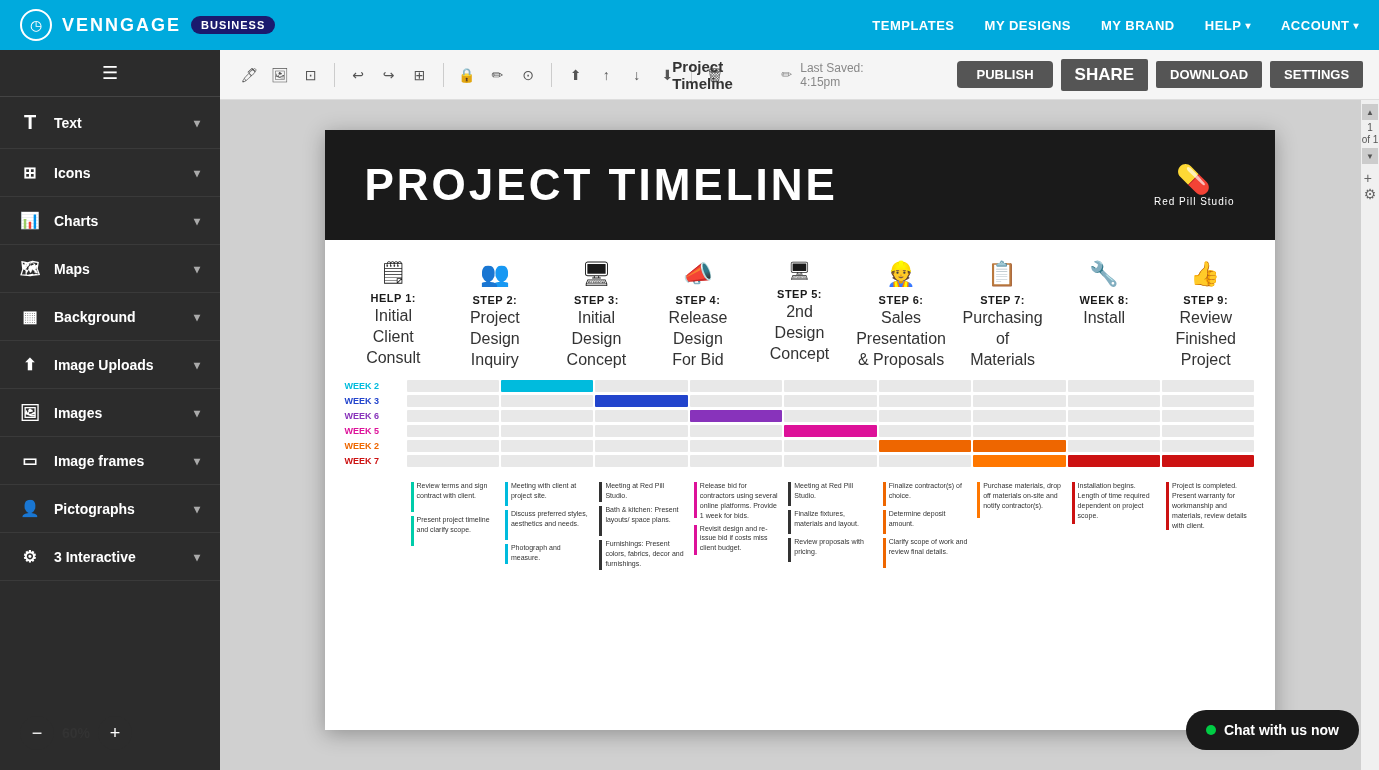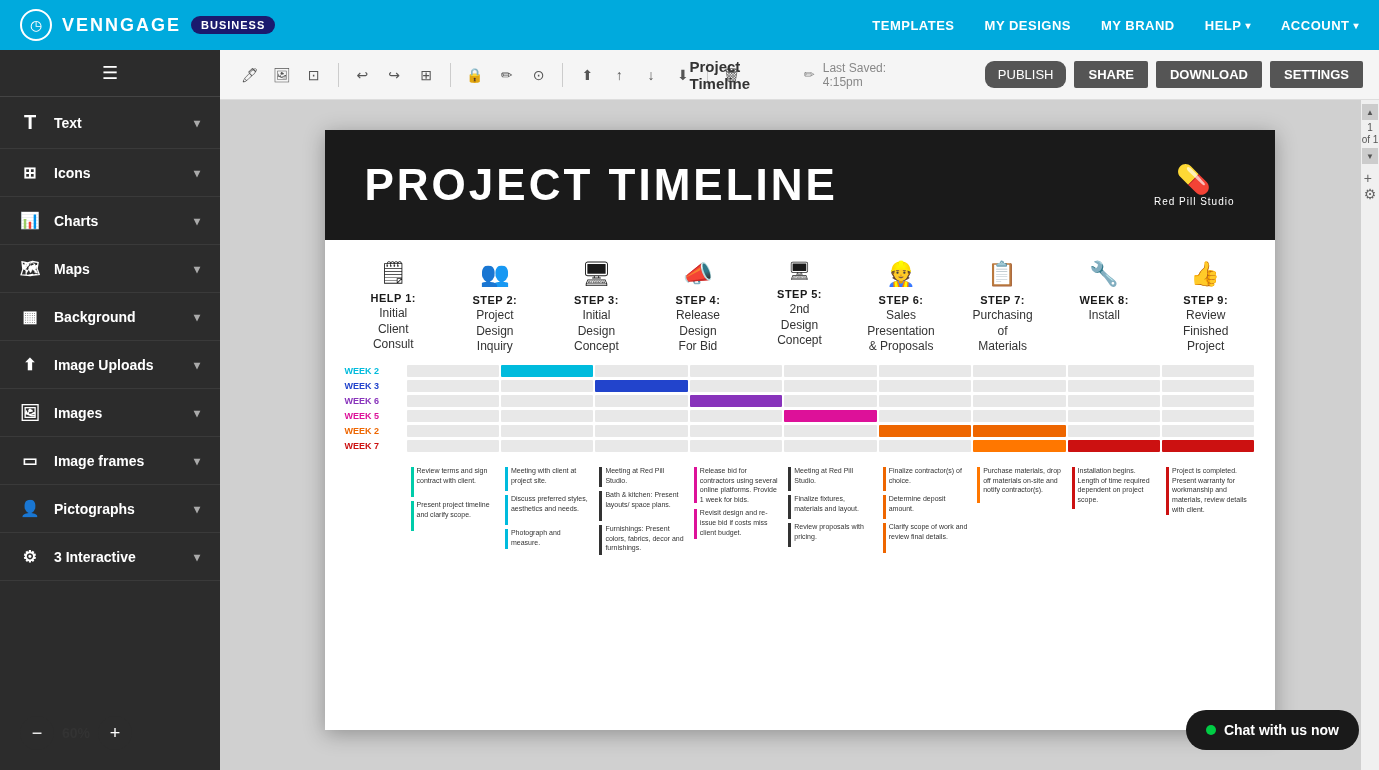--- a/index.html
+++ b/index.html
@@ -109,32 +109,32 @@
     .toolbar-actions {
       display: flex;
       align-items: center;
       gap: 8px;
       margin-left: auto;
     }
     .btn-publish {
       background: #555;
       color: white;
       border: none;
-      padding: 6px 13px;
+      padding: 6px 19px;
       font-size: 13px;
-      font-weight: normal;
-      cursor: pointer;
-      border-radius: 9px;
+      font-weight: bold;
+      cursor: pointer;
+      border-radius: 4px;
     }
     .btn-share {
       background: #555;
       color: white;
       border: none;
       padding: 6px 14px;
-      font-size: 13px;
+      font-size: 17px;
       font-weight: bold;
       cursor: pointer;
       border-radius: 2px;
     }
     .btn-download {
       background: #555;
       color: white;
       border: none;
       padding: 6px 14px;
       font-size: 13px;
@@ -327,21 +327,21 @@
       margin-bottom: 6px;
       color: #1a1a1a;
     }
     .step-number {
       font-size: 11px;
       font-weight: 900;
       color: #1a1a1a;
       letter-spacing: 0.5px;
     }
     .step-title {
-      font-size: 12px;
+      font-size: 16px;
       color: #333;
       line-height: 1.3;
       margin-top: 2px;
     }
     .note-col {
       font-size: 7px;
       color: #333;
       line-height: 1.4;
       padding: 2px;
     }

